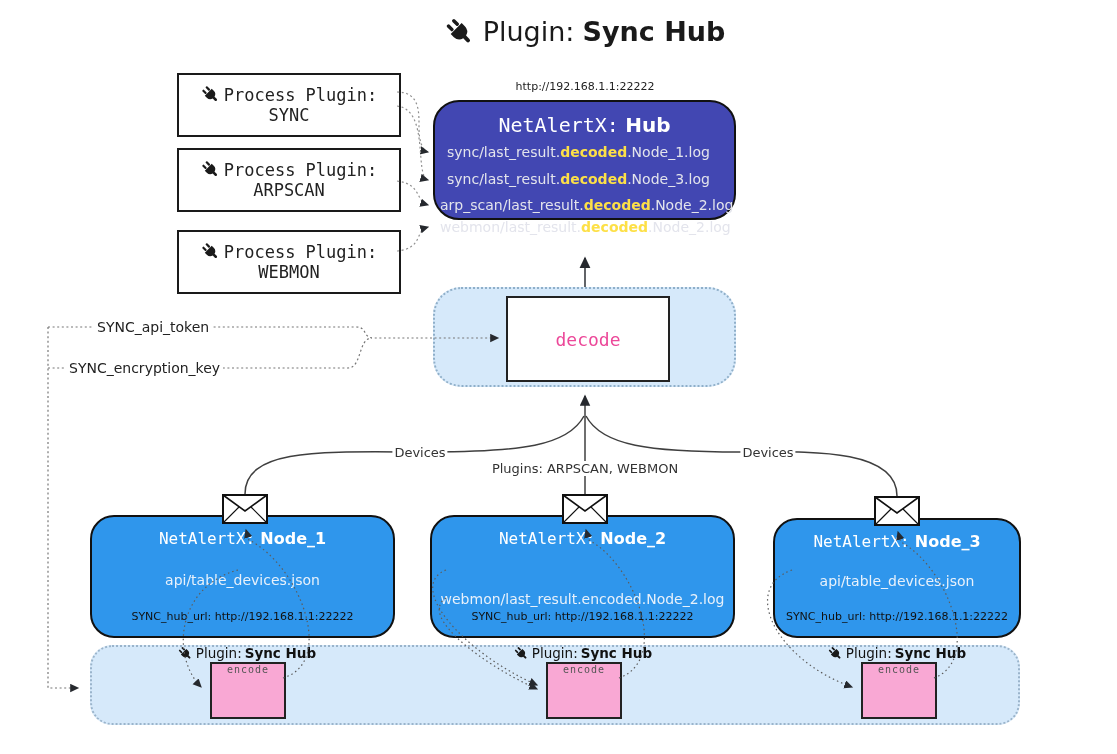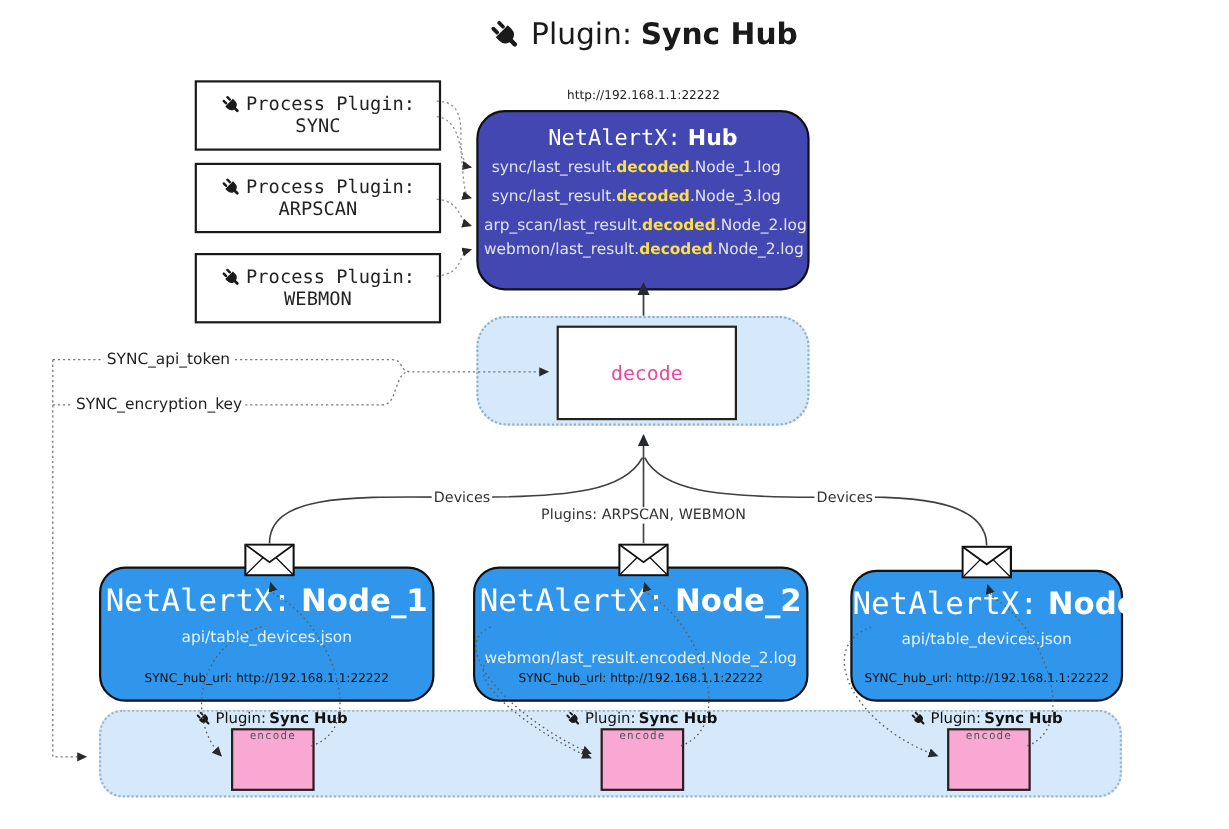--- a/index.html
+++ b/index.html
@@ -10,25 +10,25 @@
 
   
   .page-title{top:16px;left:585px;transform:translateX(-50%);display:flex;align-items:center;gap:8px;
               font-size:27px;white-space:nowrap;z-index:11;}
   .page-title b{font-weight:bold;}
 
   
   .pbox{left:177px;width:220px;height:60px;background:#fff;border:2px solid #1a1a1a;
         display:flex;flex-direction:column;align-items:center;justify-content:center;z-index:3;
         font-size:17px;color:#222;}
-  .pbox .l1{display:flex;align-items:flex-end;gap:4px;}
+  .pbox .l1{display:flex;align-items:flex-start;gap:4px;}
 
   
   .hub-url{top:80px;left:585px;transform:translateX(-50%);font-size:11px;color:#222;z-index:11;}
-  .hub{top:100px;left:433px;width:303px;height:164px;background:#4247b2;border:2px solid #111;
+  .hub{top:100px;left:433px;width:303px;height:120px;background:#4247b2;border:2px solid #111;
        border-radius:26px;z-index:3;box-sizing:border-box;}
   .hub-title{position:absolute;top:11px;left:0;right:0;text-align:center;color:#fff;font-size:20px;white-space:nowrap;}
   .hub-title .prod{font-family:"DejaVu Sans Mono","Liberation Mono",monospace;}
   .hub-title b{font-weight:bold;}
   .hub-entry{position:absolute;font-size:14px;color:#e3e4ec;white-space:nowrap;}
   .hub-entry b{color:#fde047;}
 
   
   .decode-wrap{top:287px;left:433px;width:303px;height:100px;background:#d6e9fa;
                border:2px dotted #8fafc9;border-radius:28px;z-index:2;box-sizing:border-box;}
@@ -36,21 +36,21 @@
               display:flex;align-items:center;justify-content:center;font-size:18px;color:#ec4899;z-index:3;}
 
   
   .cfg{font-size:14px;color:#222;background:#fff;padding:0 3px;z-index:11;white-space:nowrap;}
 
   
   .edge-label{font-size:13px;color:#333;background:#fff;padding:0 2px;z-index:11;white-space:nowrap;}
 
   
   .node{background:#2f96ec;border:2px solid #111;border-radius:24px;z-index:3;box-sizing:border-box;}
-  .node-title{position:absolute;top:12px;left:0;right:0;text-align:center;color:#fff;font-size:28px;white-space:nowrap;}
+  .node-title{position:absolute;top:12px;left:0;right:0;text-align:center;color:#fff;font-size:16px;white-space:nowrap;}
   .node-title .prod{font-family:"DejaVu Sans Mono","Liberation Mono",monospace;}
   .node-title b{font-weight:bold;}
   .node-file{position:absolute;left:0;right:0;text-align:center;font-size:14px;color:#e8f1fb;white-space:nowrap;}
   .node-url{position:absolute;left:0;right:0;bottom:13px;text-align:center;font-size:11px;color:#111;white-space:nowrap;}
 
   
   .envelope{width:46px;height:30px;z-index:6;}
 
   
   .bottom-wrap{top:645px;left:90px;width:930px;height:80px;background:#d6e9fa;

